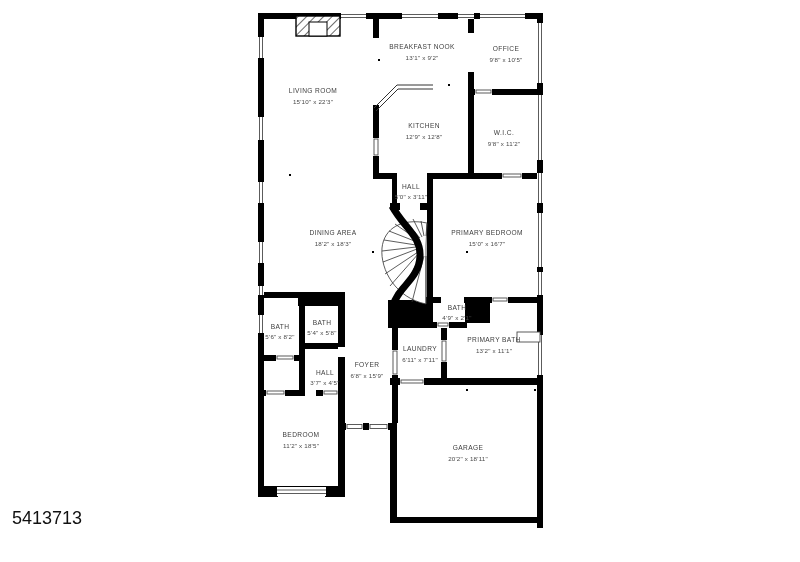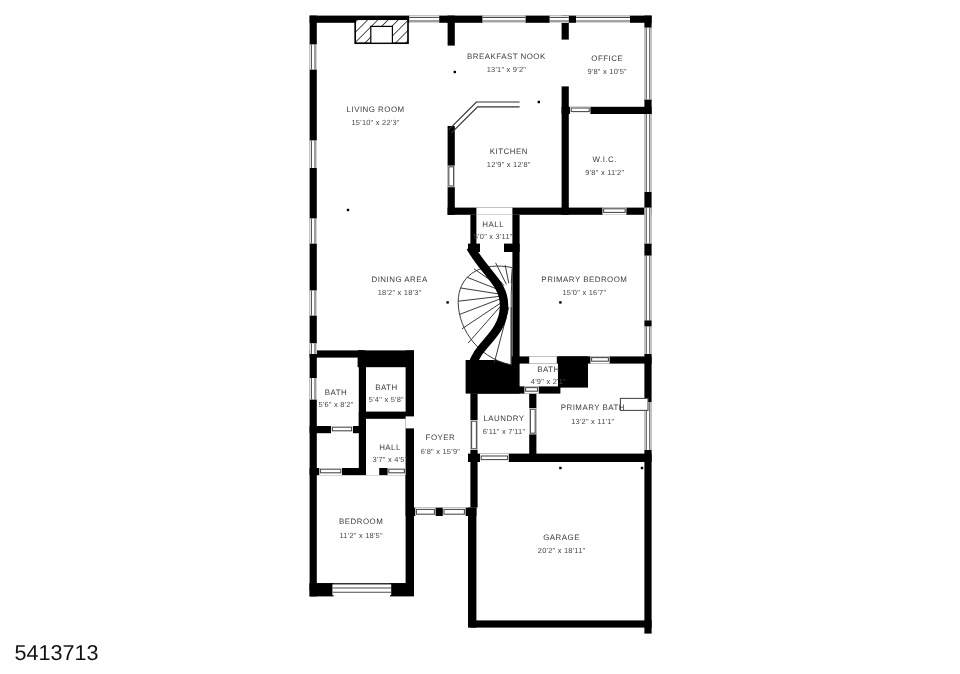--- a/index.html
+++ b/index.html
@@ -6,21 +6,21 @@
   .page{position:relative;width:800px;height:562px;background:#ffffff;overflow:hidden;
         font-family:"Liberation Sans", sans-serif;}
   svg{position:absolute;left:0;top:0;}
   .wall{fill:#000;}
   .winline{stroke:#4a4a4a;stroke-width:0.9;}
   .doorsym{fill:#fff;stroke:#4a4a4a;stroke-width:0.9;}
   .thin{stroke:#333;stroke-width:1;fill:none;}
   .steps{stroke:#333;stroke-width:0.8;}
   .rn{font-family:"Liberation Sans",sans-serif;font-size:6.6px;fill:#3c3c3c;letter-spacing:0.4px;}
   .rd{font-family:"Liberation Sans",sans-serif;font-size:6.2px;fill:#484848;letter-spacing:0.2px;}
-  .listing{position:absolute;left:12px;top:534px;font-family:"Liberation Sans",sans-serif;
+  .listing{position:absolute;left:12px;top:508px;font-family:"Liberation Sans",sans-serif;
            font-size:18px;color:#111;}
 </style>
 </head>
 <body>
 
 <div class="page">
 <svg width="800" height="562" viewBox="0 0 800 562">
   <defs>
     <pattern id="hatch" width="6" height="6" patternUnits="userSpaceOnUse" patternTransform="rotate(45)">
       <rect width="6" height="6" fill="#fff"></rect>

